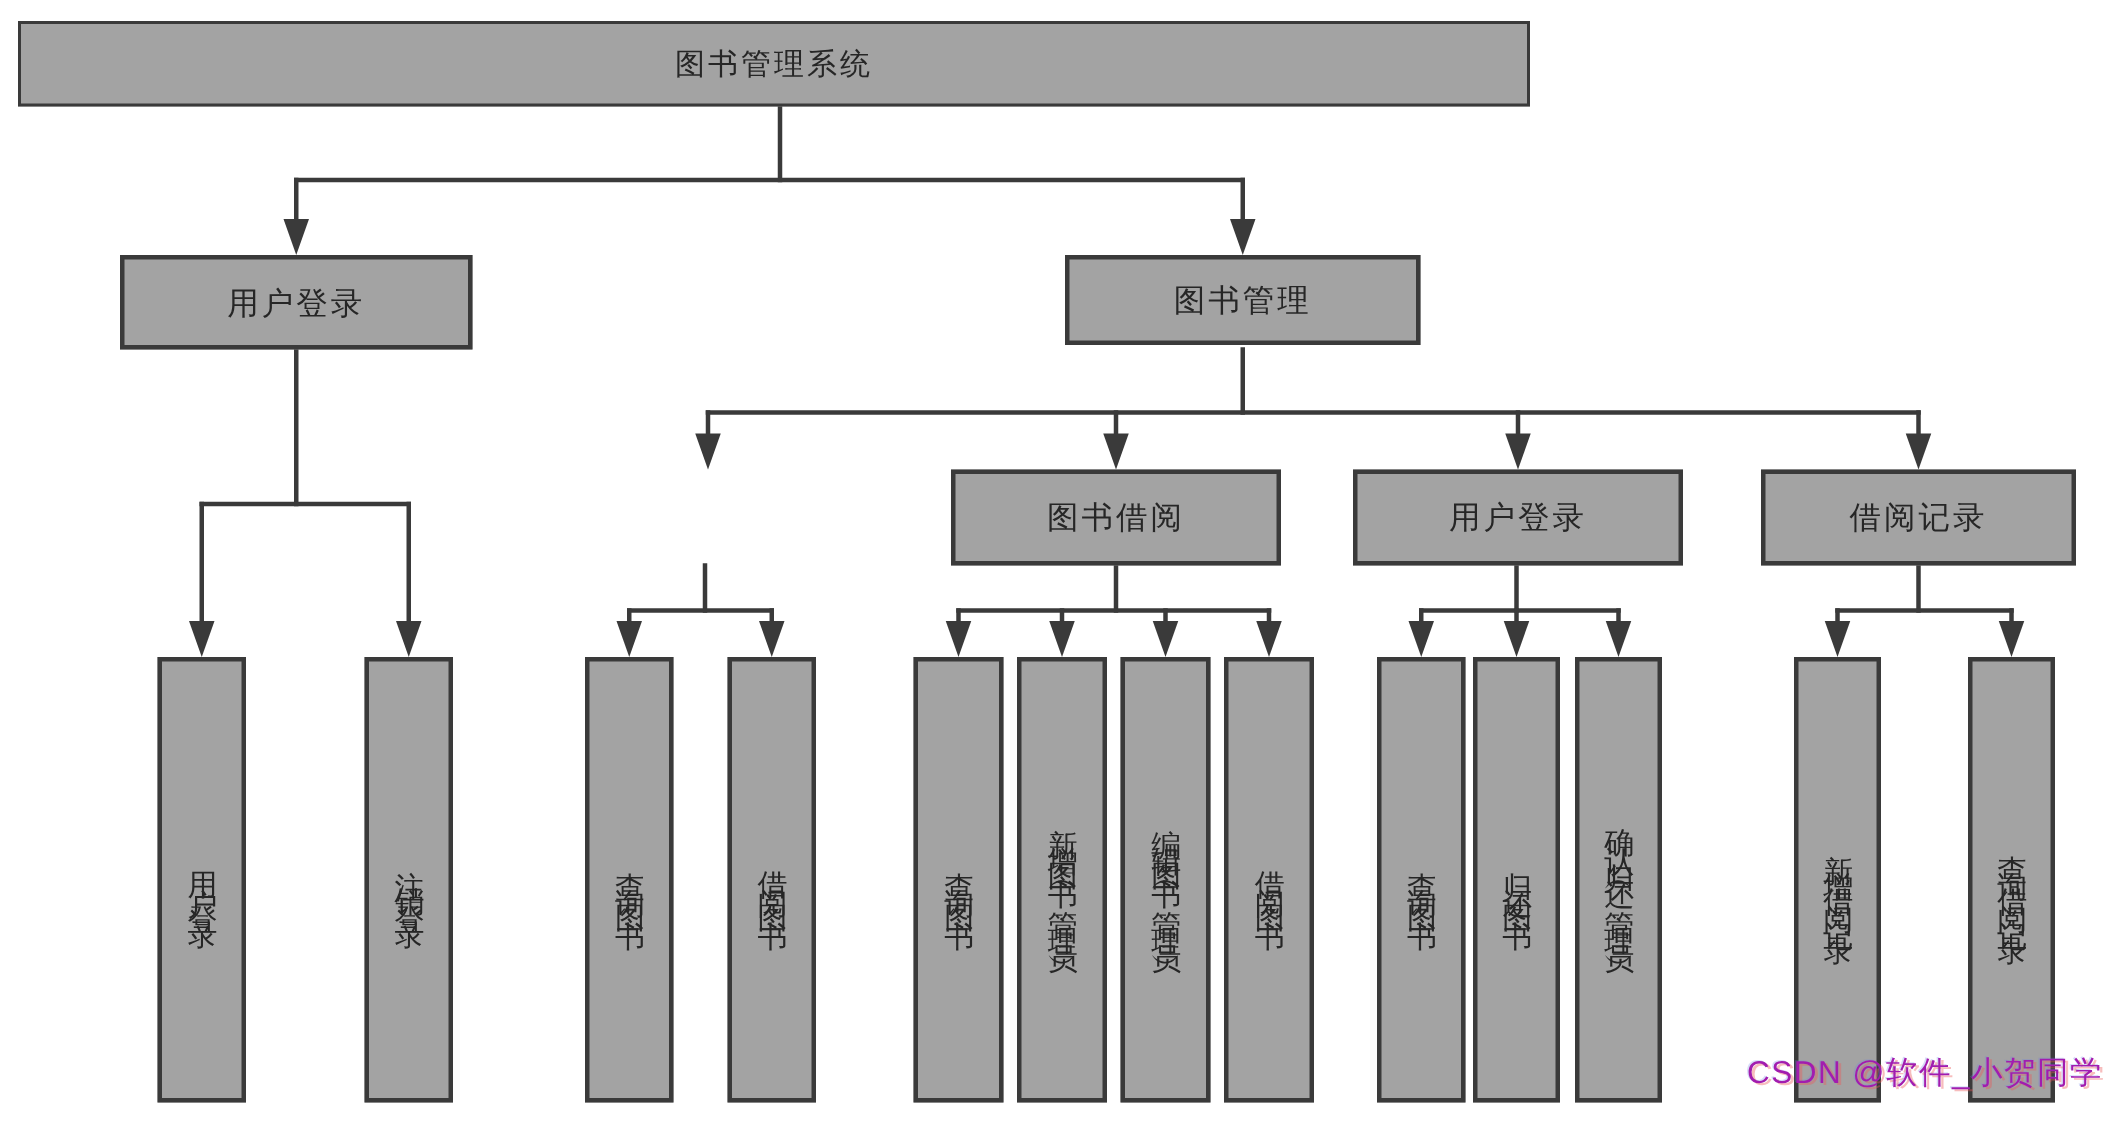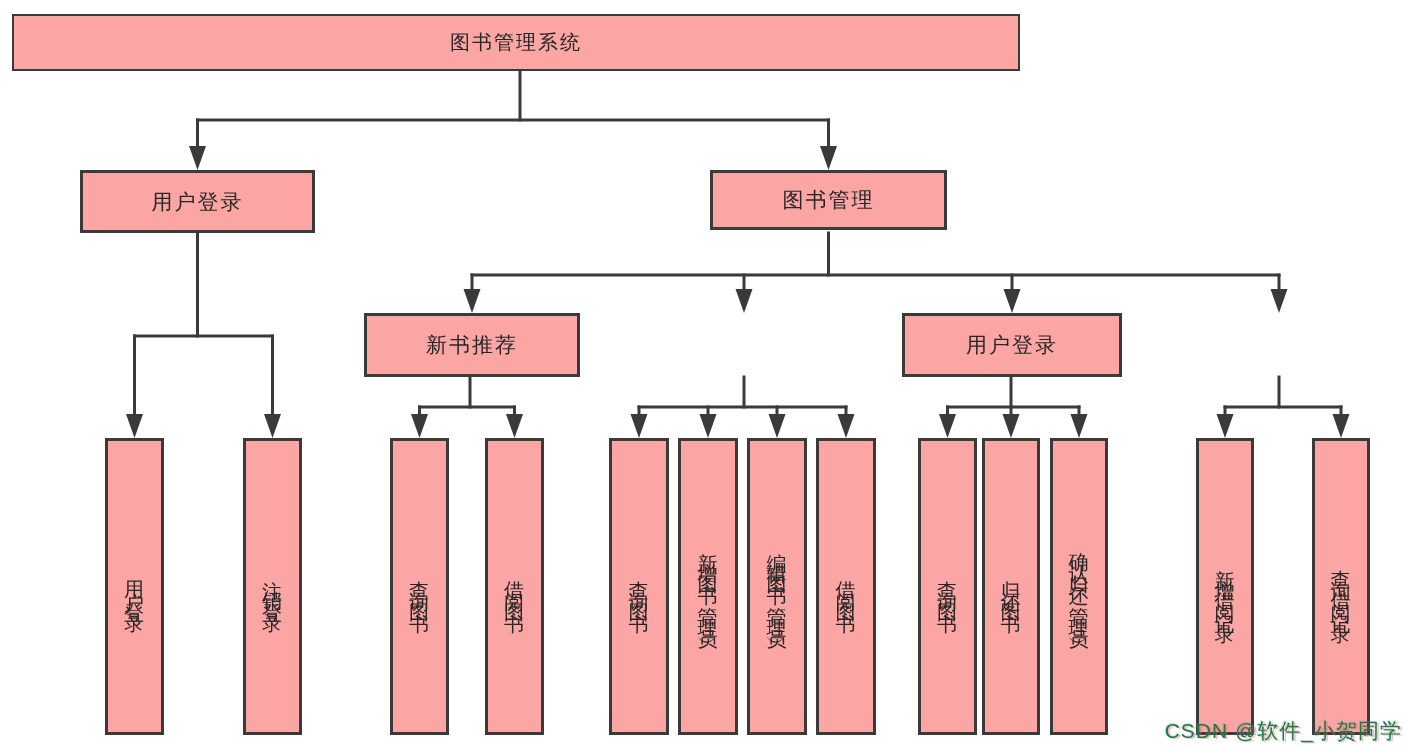--- a/index.html
+++ b/index.html
@@ -18,21 +18,21 @@
   #connectors {
     position: absolute;
     left: 0; top: 0;
     width: 1405px;
     height: 747px;
     z-index: 1;
   }
   .node {
     position: absolute;
     box-sizing: border-box;
-    background: #fca5a5;
+    background: #a3a3a3;
     border: 3px solid #3a3a3a;
     display: flex;
     align-items: center;
     justify-content: center;
     z-index: 2;
   }
   .node.root { border-width: 2px; }
   .node.h .label {
     font-size: 21px;
     letter-spacing: 2px;
@@ -44,25 +44,25 @@
     writing-mode: vertical-rl;
     text-orientation: mixed;
     font-size: 20px;
     letter-spacing: 11px;
     color: #262626;
     line-height: 1;
   }
   #watermark {
     position: absolute;
     right: 3px;
-    bottom: 2px;
+    bottom: 18px;
     z-index: 3;
     font-size: 21px;
     letter-spacing: 1px;
-    color: #15803d;
+    color: #a21caf;
     text-shadow: 2px 1px 0 rgba(235, 90, 90, 0.40), -1px -1px 0 rgba(110, 130, 230, 0.28);
     white-space: nowrap;
   }
 </style>
 </head>
 <body>
 
 <div id="stage">
 
   <svg id="connectors" viewBox="0 0 1405 747" xmlns="http://www.w3.org/2000/svg">
@@ -125,29 +125,32 @@
   </div>
 
   <div class="node h" style="left:80px;top:170px;width:235px;height:63px">
     <span class="label">用户登录</span>
   </div>
 
   <div class="node h" style="left:710px;top:170px;width:237px;height:60px">
     <span class="label">图书管理</span>
   </div>
 
-  <div class="node h" style="left:364px;top:313px;width:216px;height:64px">
-    <span class="label">新书推荐</span>
-  </div>
-
+
+  <div class="node h" style="left:634px;top:313px;width:220px;height:64px">
+    <span class="label">图书借阅</span>
+  </div>
 
   <div class="node h" style="left:902px;top:313px;width:220px;height:64px">
     <span class="label">用户登录</span>
   </div>
 
+  <div class="node h" style="left:1174px;top:313px;width:210px;height:64px">
+    <span class="label">借阅记录</span>
+  </div>
 
   <div class="node v" style="left:105px;top:438px;width:59px;height:297px">
     <span class="label">用户登录</span>
   </div>
 
   <div class="node v" style="left:243px;top:438px;width:59px;height:297px">
     <span class="label">注销登录</span>
   </div>
 
   <div class="node v" style="left:390px;top:438px;width:59px;height:297px">

